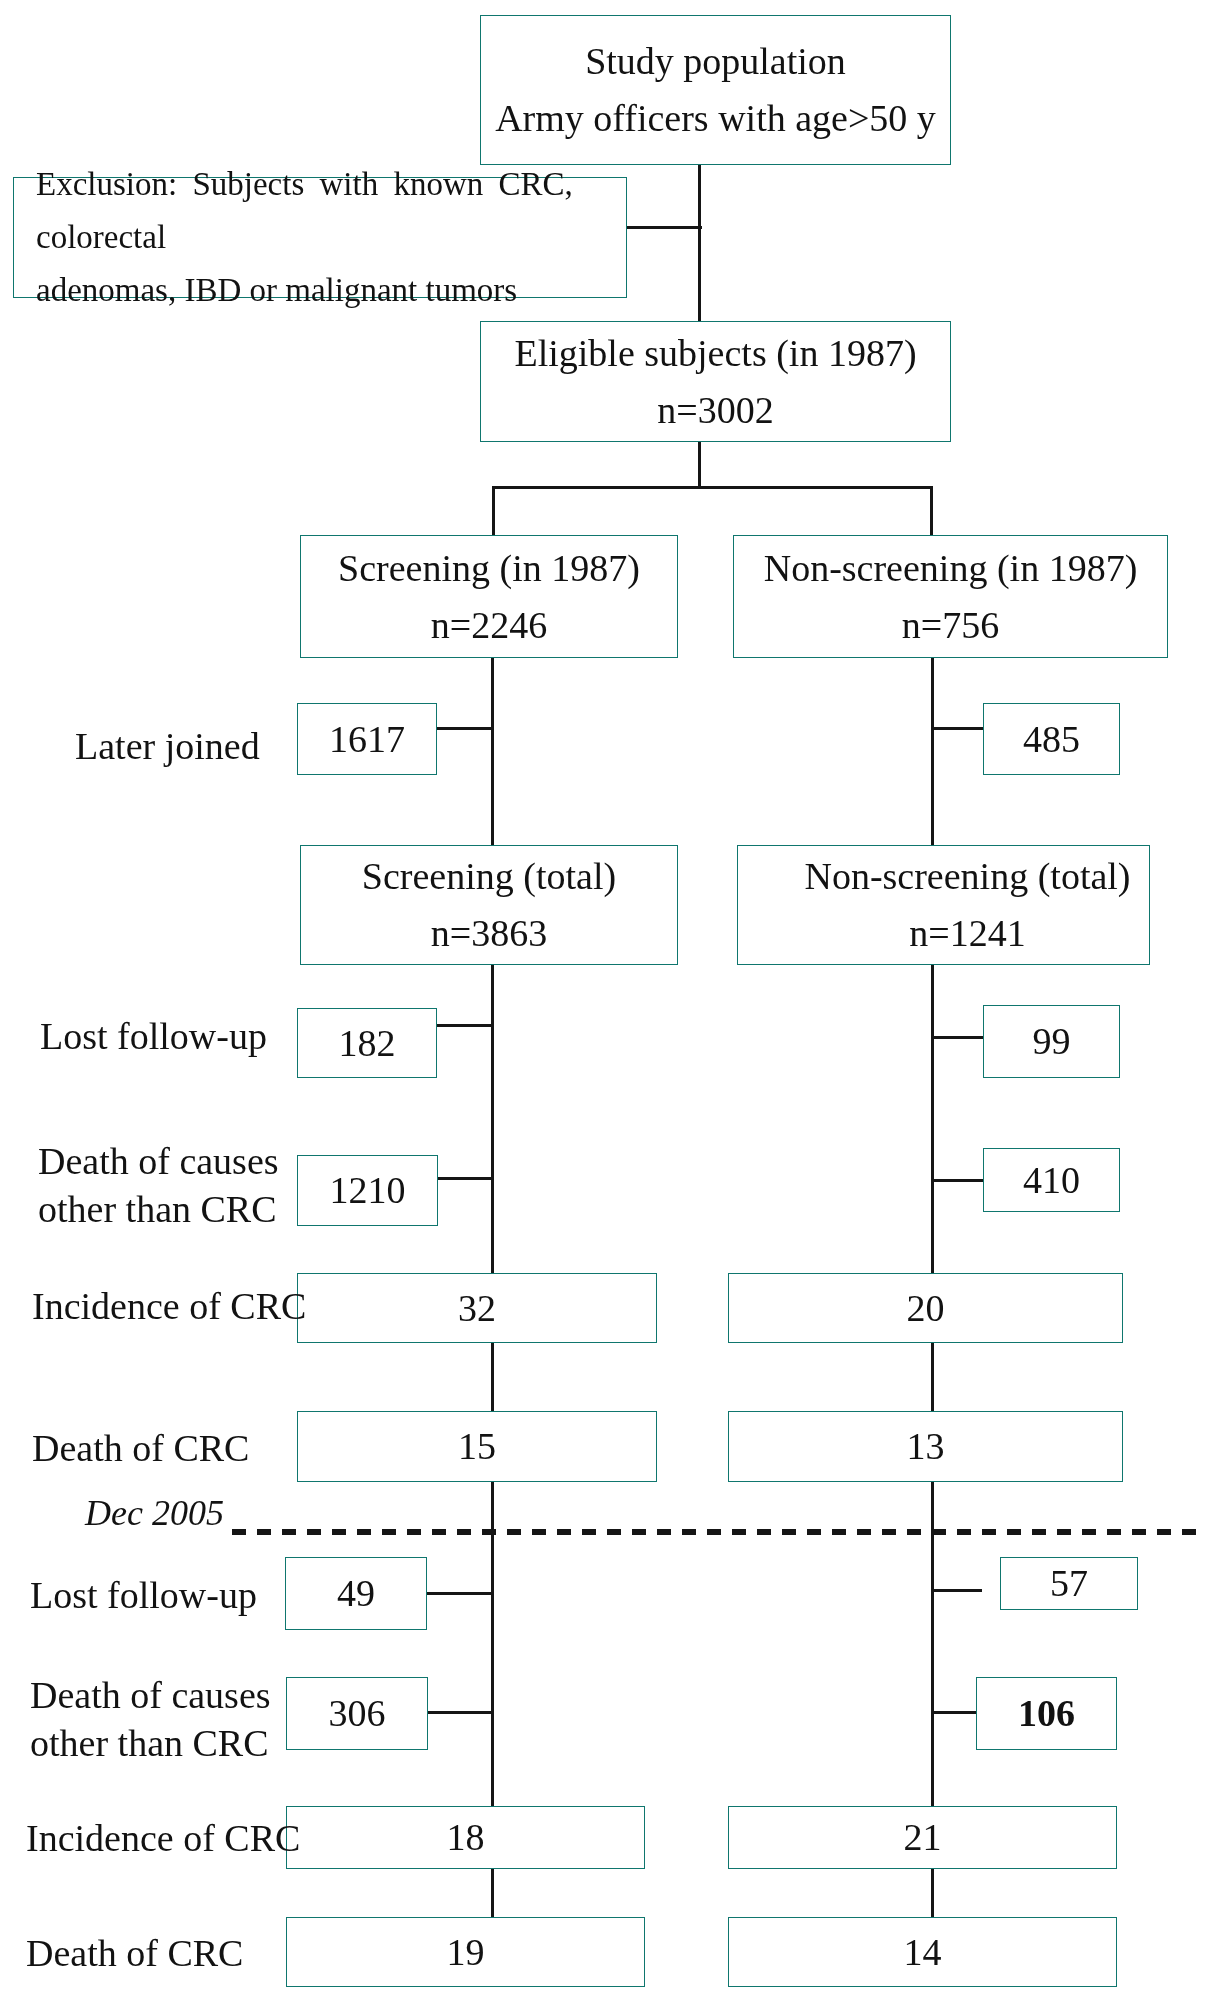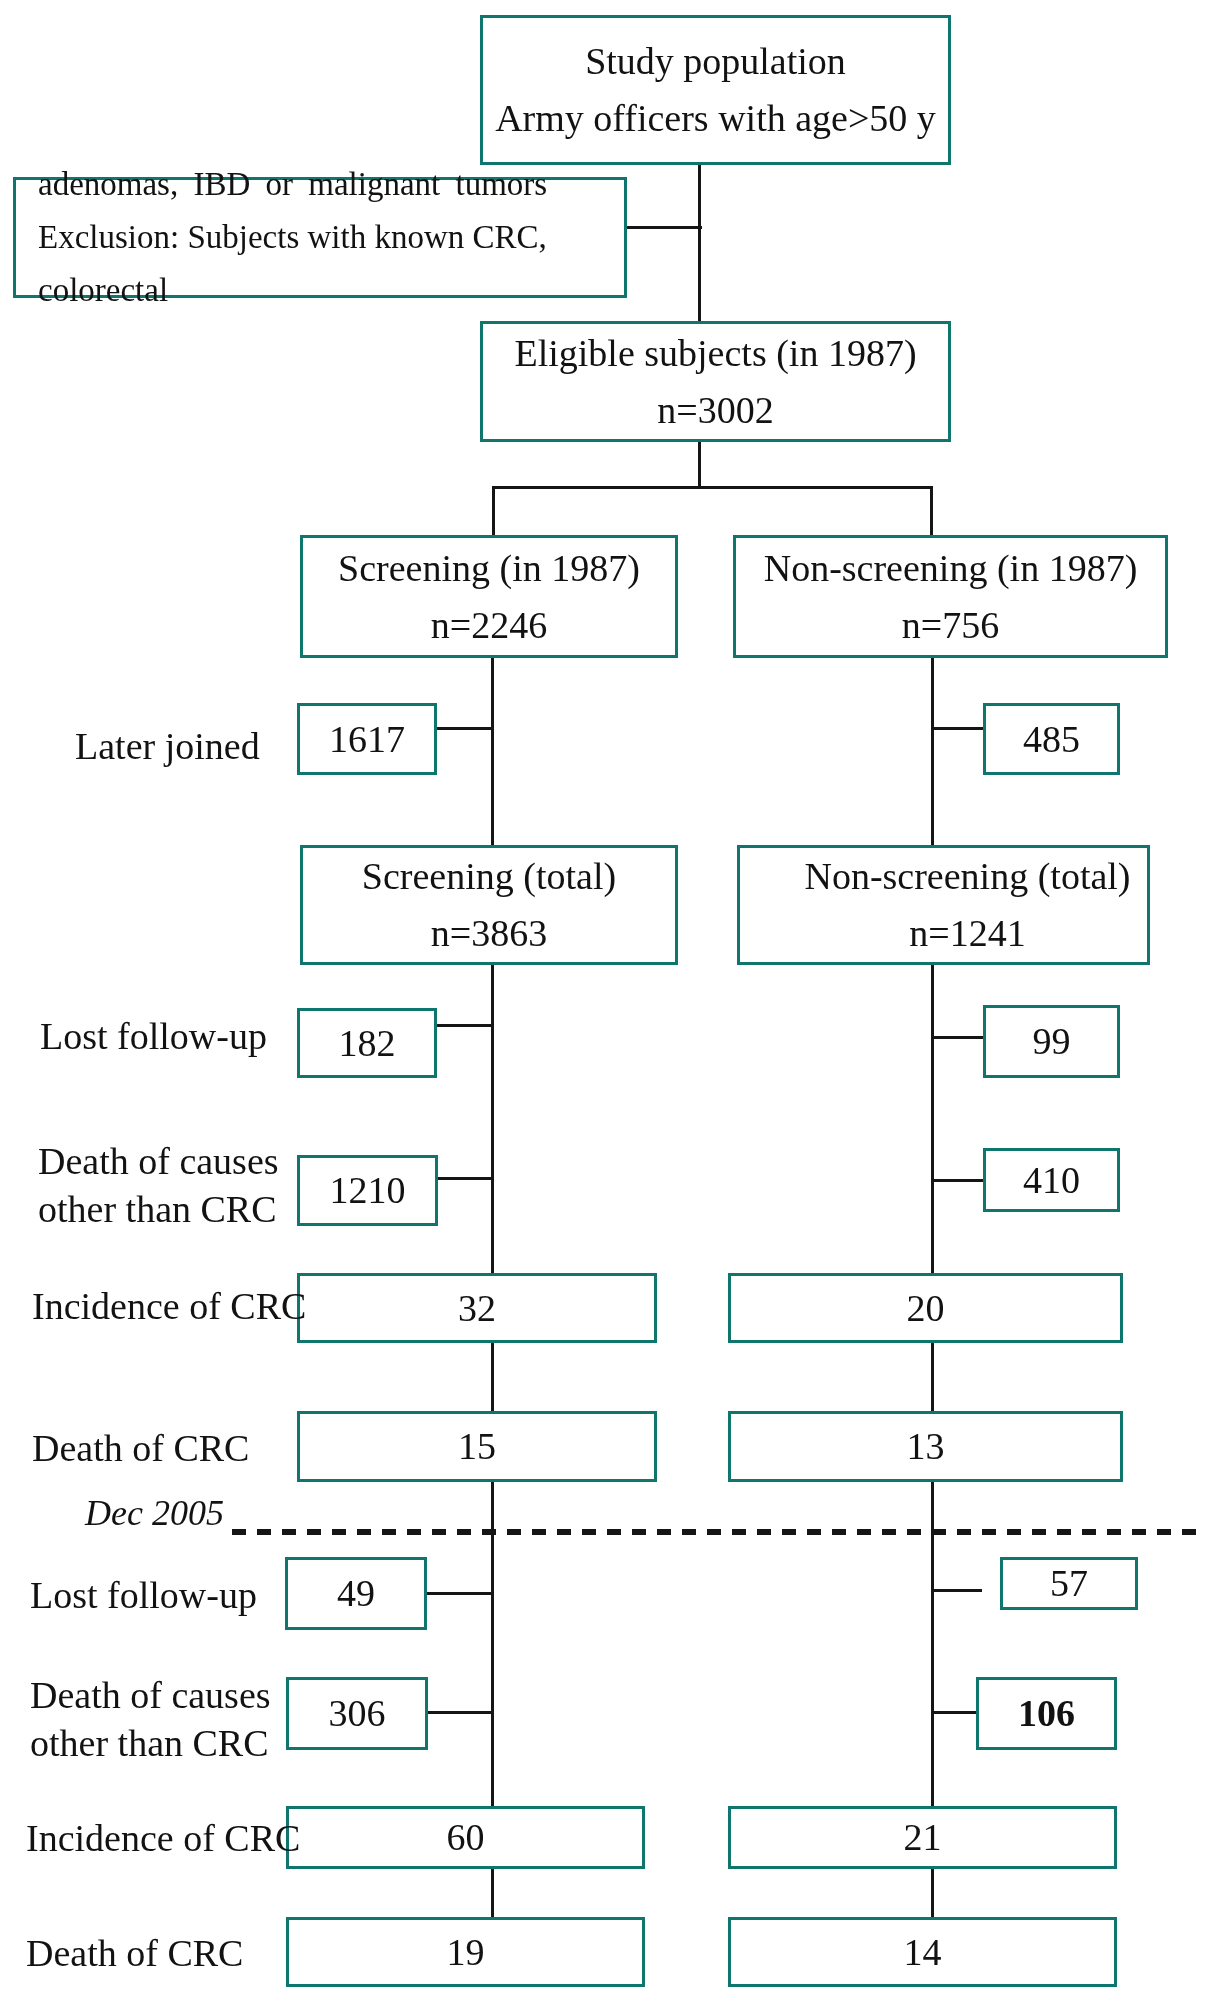--- a/index.html
+++ b/index.html
@@ -1,21 +1,21 @@
 <!DOCTYPE html>
 <html><head>
 <meta charset="utf-8">
 <style>
   html,body{margin:0;padding:0;background:#ffffff;}
   .canvas{
     position:relative;width:1205px;height:2001px;background:#ffffff;
     font-family:"Liberation Serif","DejaVu Serif",serif;color:#121212;overflow:hidden;
   }
   .node{
-    position:absolute;border:3px solid #0f766e;background:#ffffff;
+    position:absolute;border:1px solid #0f766e;background:#ffffff;
     display:flex;flex-direction:column;align-items:center;justify-content:center;
     text-align:center;font-size:38px;line-height:1.5;box-sizing:border-box;
   }
   .node.left{align-items:flex-start;text-align:left;padding:0 16px 0 22px;}
   .node .line{width:100%;}
   .flabel{position:absolute;font-size:38px;line-height:48px;white-space:nowrap;}
   .edge{position:absolute;background:#151515;}
   .dashline{
     position:absolute;height:6px;
     background:repeating-linear-gradient(90deg,#151515 0 14px,transparent 14px 25px);
@@ -53,22 +53,22 @@
     <div class="edge" data-name="edge-h-22" style="background: rgb(21, 21, 21); left: 428px; top: 1710.5px; width: 64px; height: 3px;"></div>
     <div class="edge" data-name="edge-h-23" style="background: rgb(21, 21, 21); left: 932px; top: 1710.5px; width: 44px; height: 3px;"></div>
     <div class="edge" data-name="edge-v-24" style="background: rgb(21, 21, 21); left: 490.5px; top: 1869px; width: 3px; height: 48px;"></div>
     <div class="edge" data-name="edge-v-25" style="background: rgb(21, 21, 21); left: 930.5px; top: 1869px; width: 3px; height: 48px;"></div>
     <div class="dashline" data-name="timeline-divider-dashed-line" style="left: 232px; top: 1529px; width: 965px;"></div>
     <div class="node" data-name="box-study-population" style="left: 480px; top: 15px; width: 471px; height: 150px;">
       <div class="line" data-name="box-study-population-text-line-0">Study population</div>
       <div class="line" data-name="box-study-population-text-line-1">Army officers with age&gt;50 y</div>
     </div>
     <div class="node left" data-name="box-exclusion" style="left: 13px; top: 177px; width: 614px; height: 121px;">
+      <div class="line" data-name="box-exclusion-text-line-0">Exclusion: Subjects with known CRC, colorectal</div>
       <div class="line" data-name="box-exclusion-text-line-1">adenomas, IBD or malignant tumors</div>
-      <div class="line" data-name="box-exclusion-text-line-0">Exclusion: Subjects with known CRC, colorectal</div>
     </div>
     <div class="node" data-name="box-eligible-subjects" style="left: 480px; top: 321px; width: 471px; height: 121px;">
       <div class="line" data-name="box-eligible-subjects-text-line-0">Eligible subjects (in 1987)</div>
       <div class="line" data-name="box-eligible-subjects-text-line-1">n=3002</div>
     </div>
     <div class="node" data-name="box-screening-1987" style="left: 300px; top: 535px; width: 378px; height: 123px;">
       <div class="line" data-name="box-screening-1987-text-line-0">Screening (in 1987)</div>
       <div class="line" data-name="box-screening-1987-text-line-1">n=2246</div>
     </div>
     <div class="node" data-name="box-non-screening-1987" style="left: 733px; top: 535px; width: 435px; height: 123px;">
@@ -119,21 +119,21 @@
     <div class="node" data-name="box-lost-followup-2-non-screening" style="left: 1000px; top: 1557px; width: 138px; height: 53px; text-align: center;">
       <div class="line" data-name="box-lost-followup-2-non-screening-text-line-0">57</div>
     </div>
     <div class="node" data-name="box-death-other-2-screening" style="left: 286px; top: 1677px; width: 142px; height: 73px;">
       <div class="line" data-name="box-death-other-2-screening-text-line-0">306</div>
     </div>
     <div class="node" data-name="box-death-other-2-non-screening" style="left: 976px; top: 1677px; width: 141px; height: 73px; font-weight: bold;">
       <div class="line" data-name="box-death-other-2-non-screening-text-line-0">106</div>
     </div>
     <div class="node" data-name="box-incidence-2-screening" style="left: 286px; top: 1806px; width: 359px; height: 63px;">
-      <div class="line" data-name="box-incidence-2-screening-text-line-0">60</div>
+      <div class="line" data-name="box-incidence-2-screening-text-line-0">18</div>
     </div>
     <div class="node" data-name="box-incidence-2-non-screening" style="left: 728px; top: 1806px; width: 389px; height: 63px;">
       <div class="line" data-name="box-incidence-2-non-screening-text-line-0">21</div>
     </div>
     <div class="node" data-name="box-death-crc-2-screening" style="left: 286px; top: 1917px; width: 359px; height: 70px;">
       <div class="line" data-name="box-death-crc-2-screening-text-line-0">19</div>
     </div>
     <div class="node" data-name="box-death-crc-2-non-screening" style="left: 728px; top: 1917px; width: 389px; height: 70px;">
       <div class="line" data-name="box-death-crc-2-non-screening-text-line-0">14</div>
     </div>

